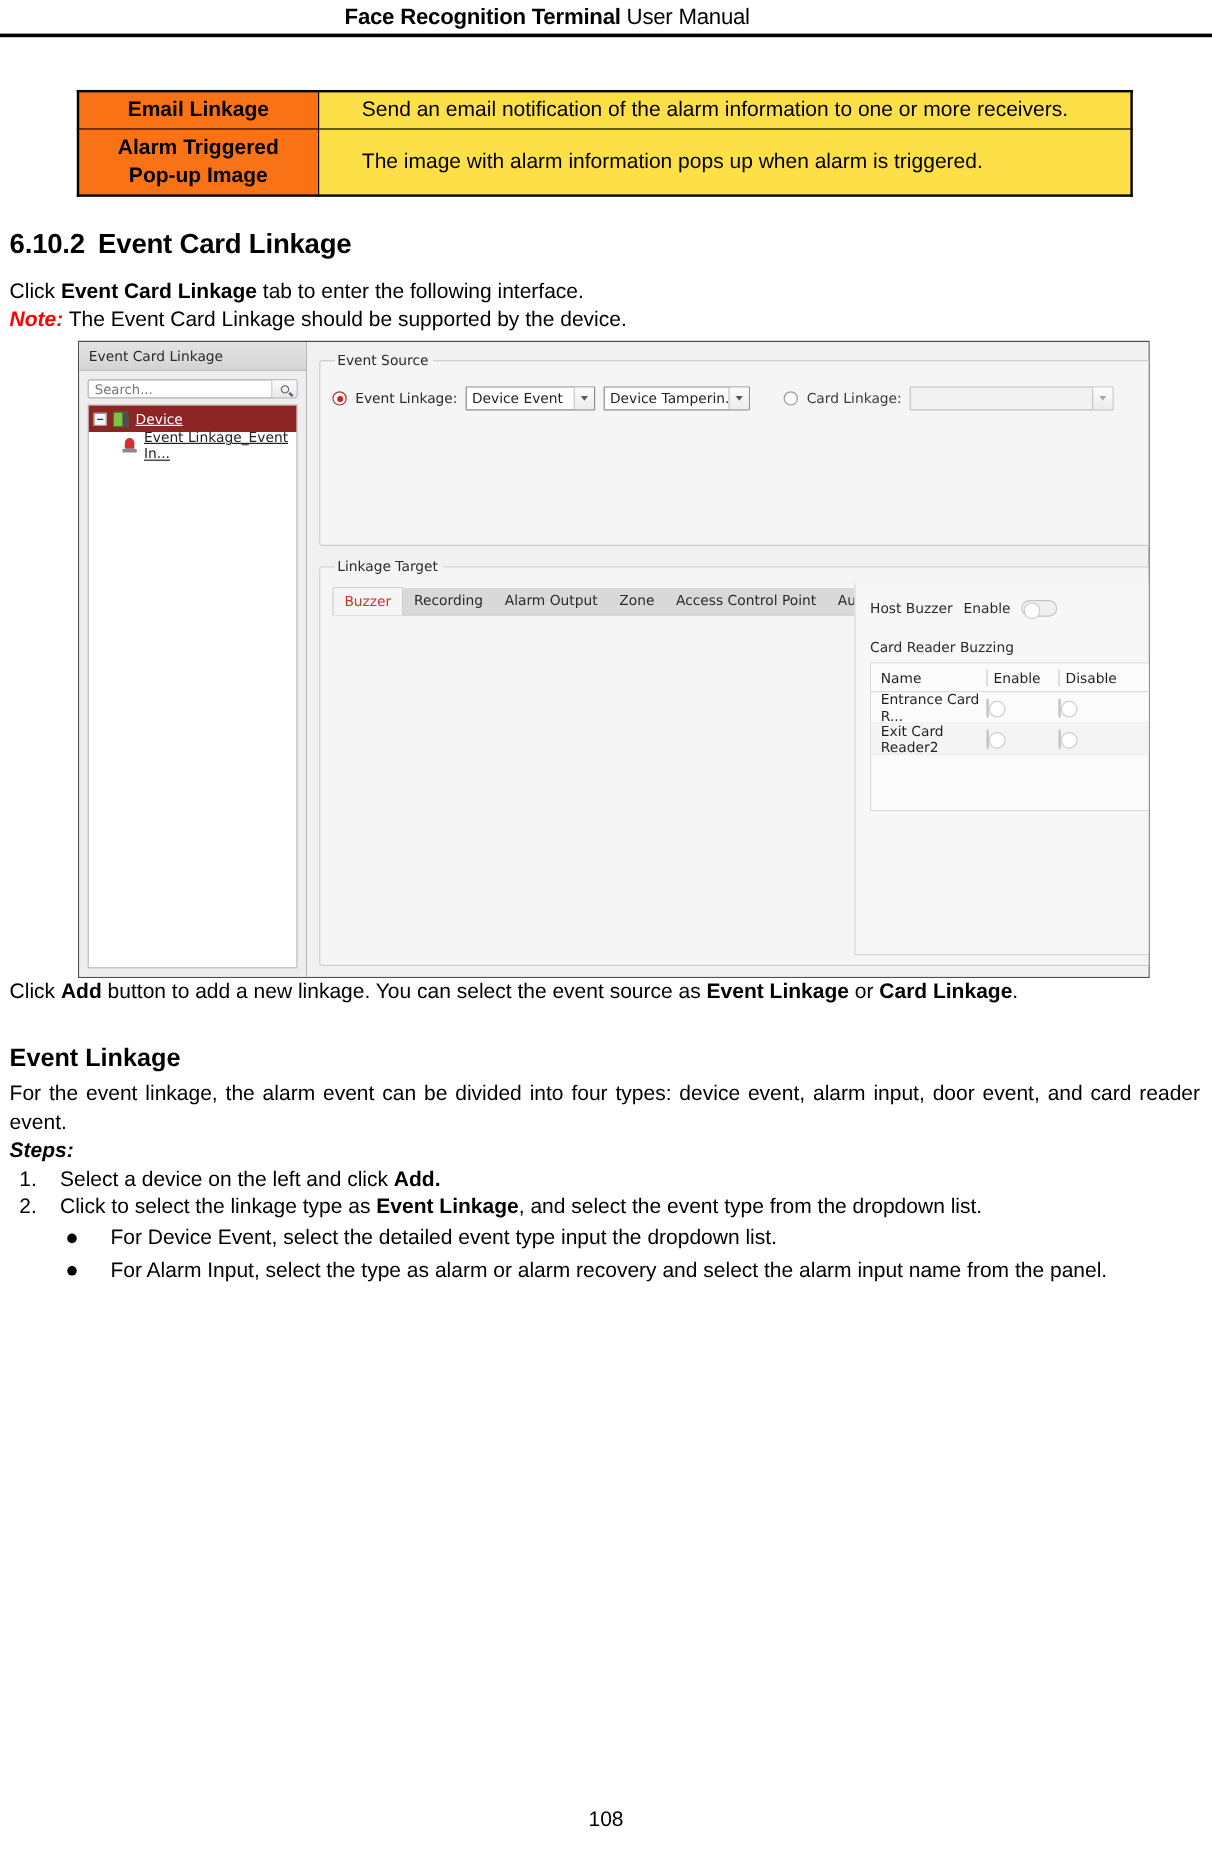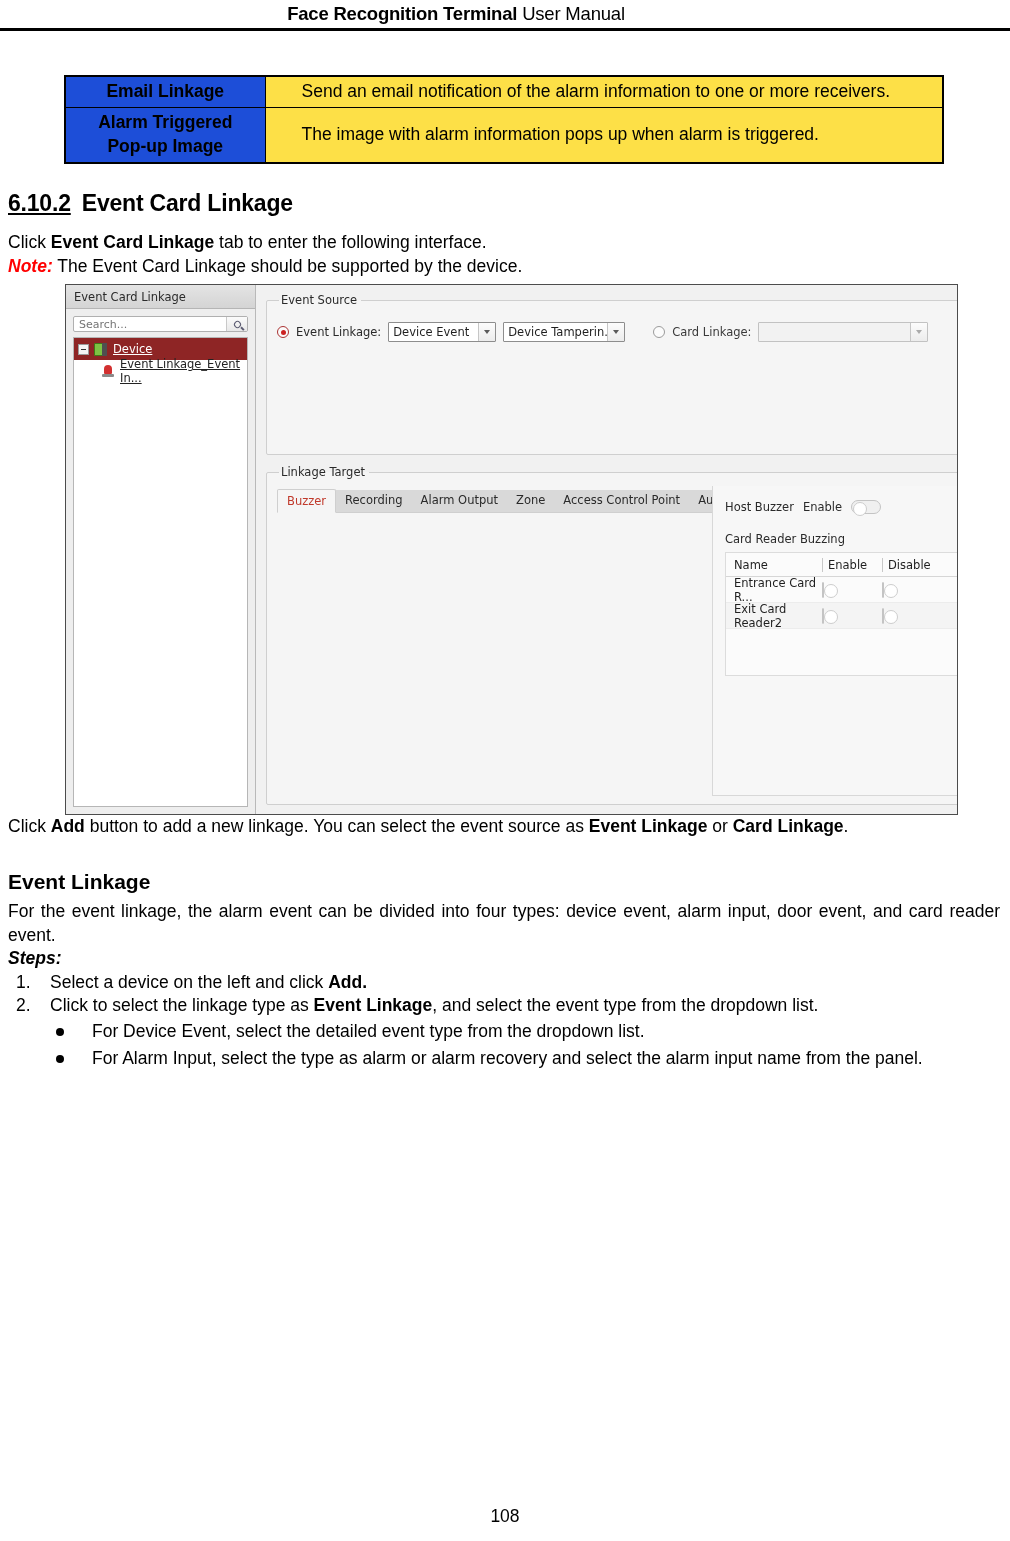--- a/index.html
+++ b/index.html
@@ -48,42 +48,42 @@
   }
   .spec-table td {
     border: 1px solid #000;
     padding: 3px 7px 4px 7px;
     vertical-align: middle;
     font-size: 17.5px;
     line-height: 1.33;
   }
   .spec-table td.lbl {
     width: 200px;
-    background: #1d4ed8;
+    background: #f97316;
     font-weight: bold;
     text-align: center;
   }
   .spec-table td.desc {
     text-align: justify;
     text-align-last: left;
     background: #fde047;
     padding-left: 36px;
   }
   .note-red { color: #ff0000; font-weight: bold; font-style: italic; }
 
   
   h2.sec-heading {
     font-size: 23px;
     font-weight: bold;
     margin: 26px 0 0 0;
     padding: 0;
     line-height: 1.2;
     letter-spacing: -0.2px;
   }
-  h2.sec-heading .num { margin-right: 11px; text-decoration: underline; }
+  h2.sec-heading .num { margin-right: 11px; }
   h3.sub-heading {
     font-size: 21px;
     font-weight: bold;
     margin: 30px 0 6px 0;
     padding: 0;
     line-height: 1.2;
   }
   p.para {
     margin: 0;
     padding: 0;
@@ -730,18 +730,18 @@
   <ol class="steps">
     <li>
       <span>Select a device on the left and click </span><span class="b">Add.</span><span></span>
     </li>
     <li>
       <span>Click to select the linkage type as </span><span class="b">Event Linkage</span><span>, and select the event type from the dropdown list.</span>
     </li>
   </ol>
 
   <ul class="bullets">
-    <li>For Device Event, select the detailed event type from the dropdown list.</li>
+    <li>For Device Event, select the detailed event type input the dropdown list.</li>
     <li>For Alarm Input, select the type as alarm or alarm recovery and select the alarm input name from the panel.</li>
   </ul>
 </div>
 
 <div class="page-number">108</div>
 
 </body></html>

